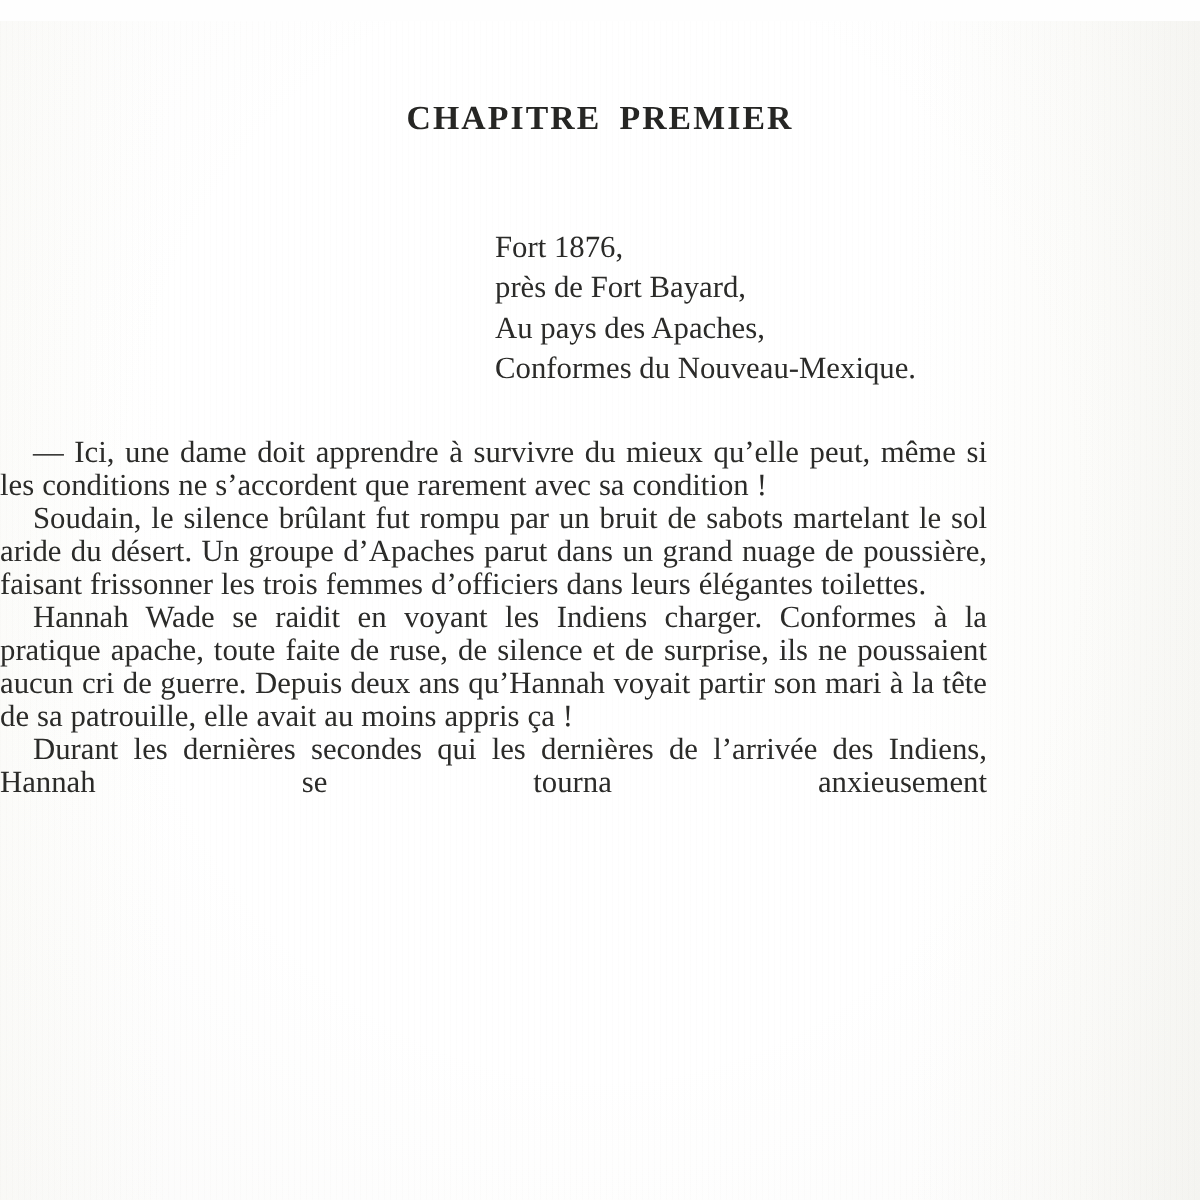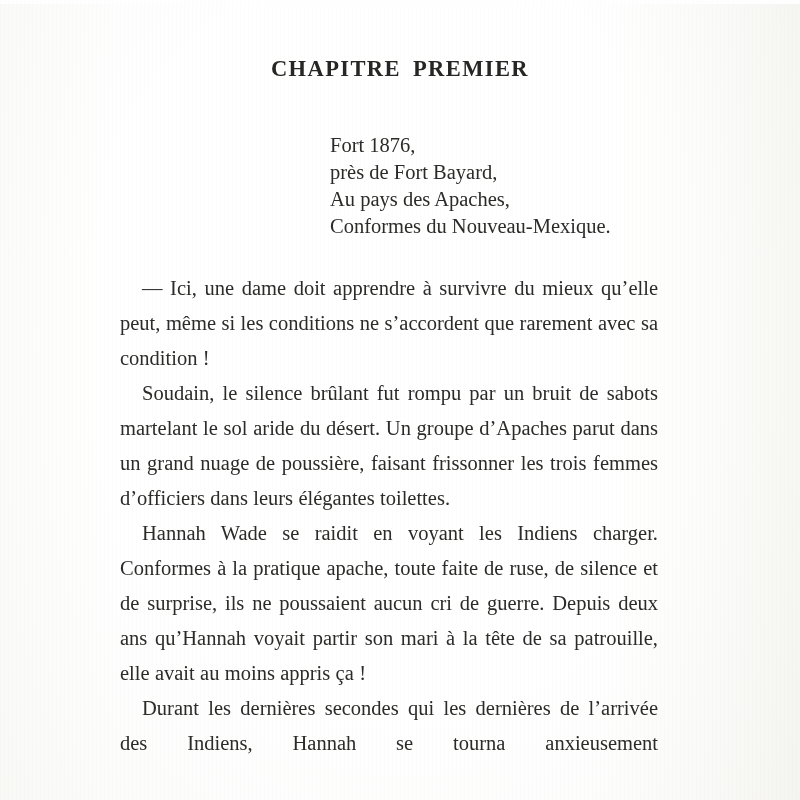--- a/index.html
+++ b/index.html
@@ -48,21 +48,21 @@
         rgba(168,163,150,0.05) 100%);
   }
 
   .content {
     position: relative;
     z-index: 2;
   }
 
   
   .chapter-title {
-    margin: 4px;
+    margin: 14px;
     padding-top: 52px;
     text-align: center;
     font-size: 22.5px;
     font-weight: 700;
     letter-spacing: 1.4px;
     word-spacing: 5px;
     color: #262624;
     text-rendering: optimizeLegibility;
   }
 
@@ -78,24 +78,23 @@
 
   .dateline-line {
     display: block;
     white-space: nowrap;
   }
 
   
   .body-text {
     margin: 0;
     padding-top: 31px;
-    padding-left: 120px;
     padding-right: 142px;
     font-size: 20.5px;
-    line-height: 35px;
+    line-height: 22px;
   }
 
   .para {
     margin: 0;
     text-align: justify;
     text-align-last: left;
     text-indent: 22px;
     color: #2b2b29;
     
     word-spacing: 0.2px;

